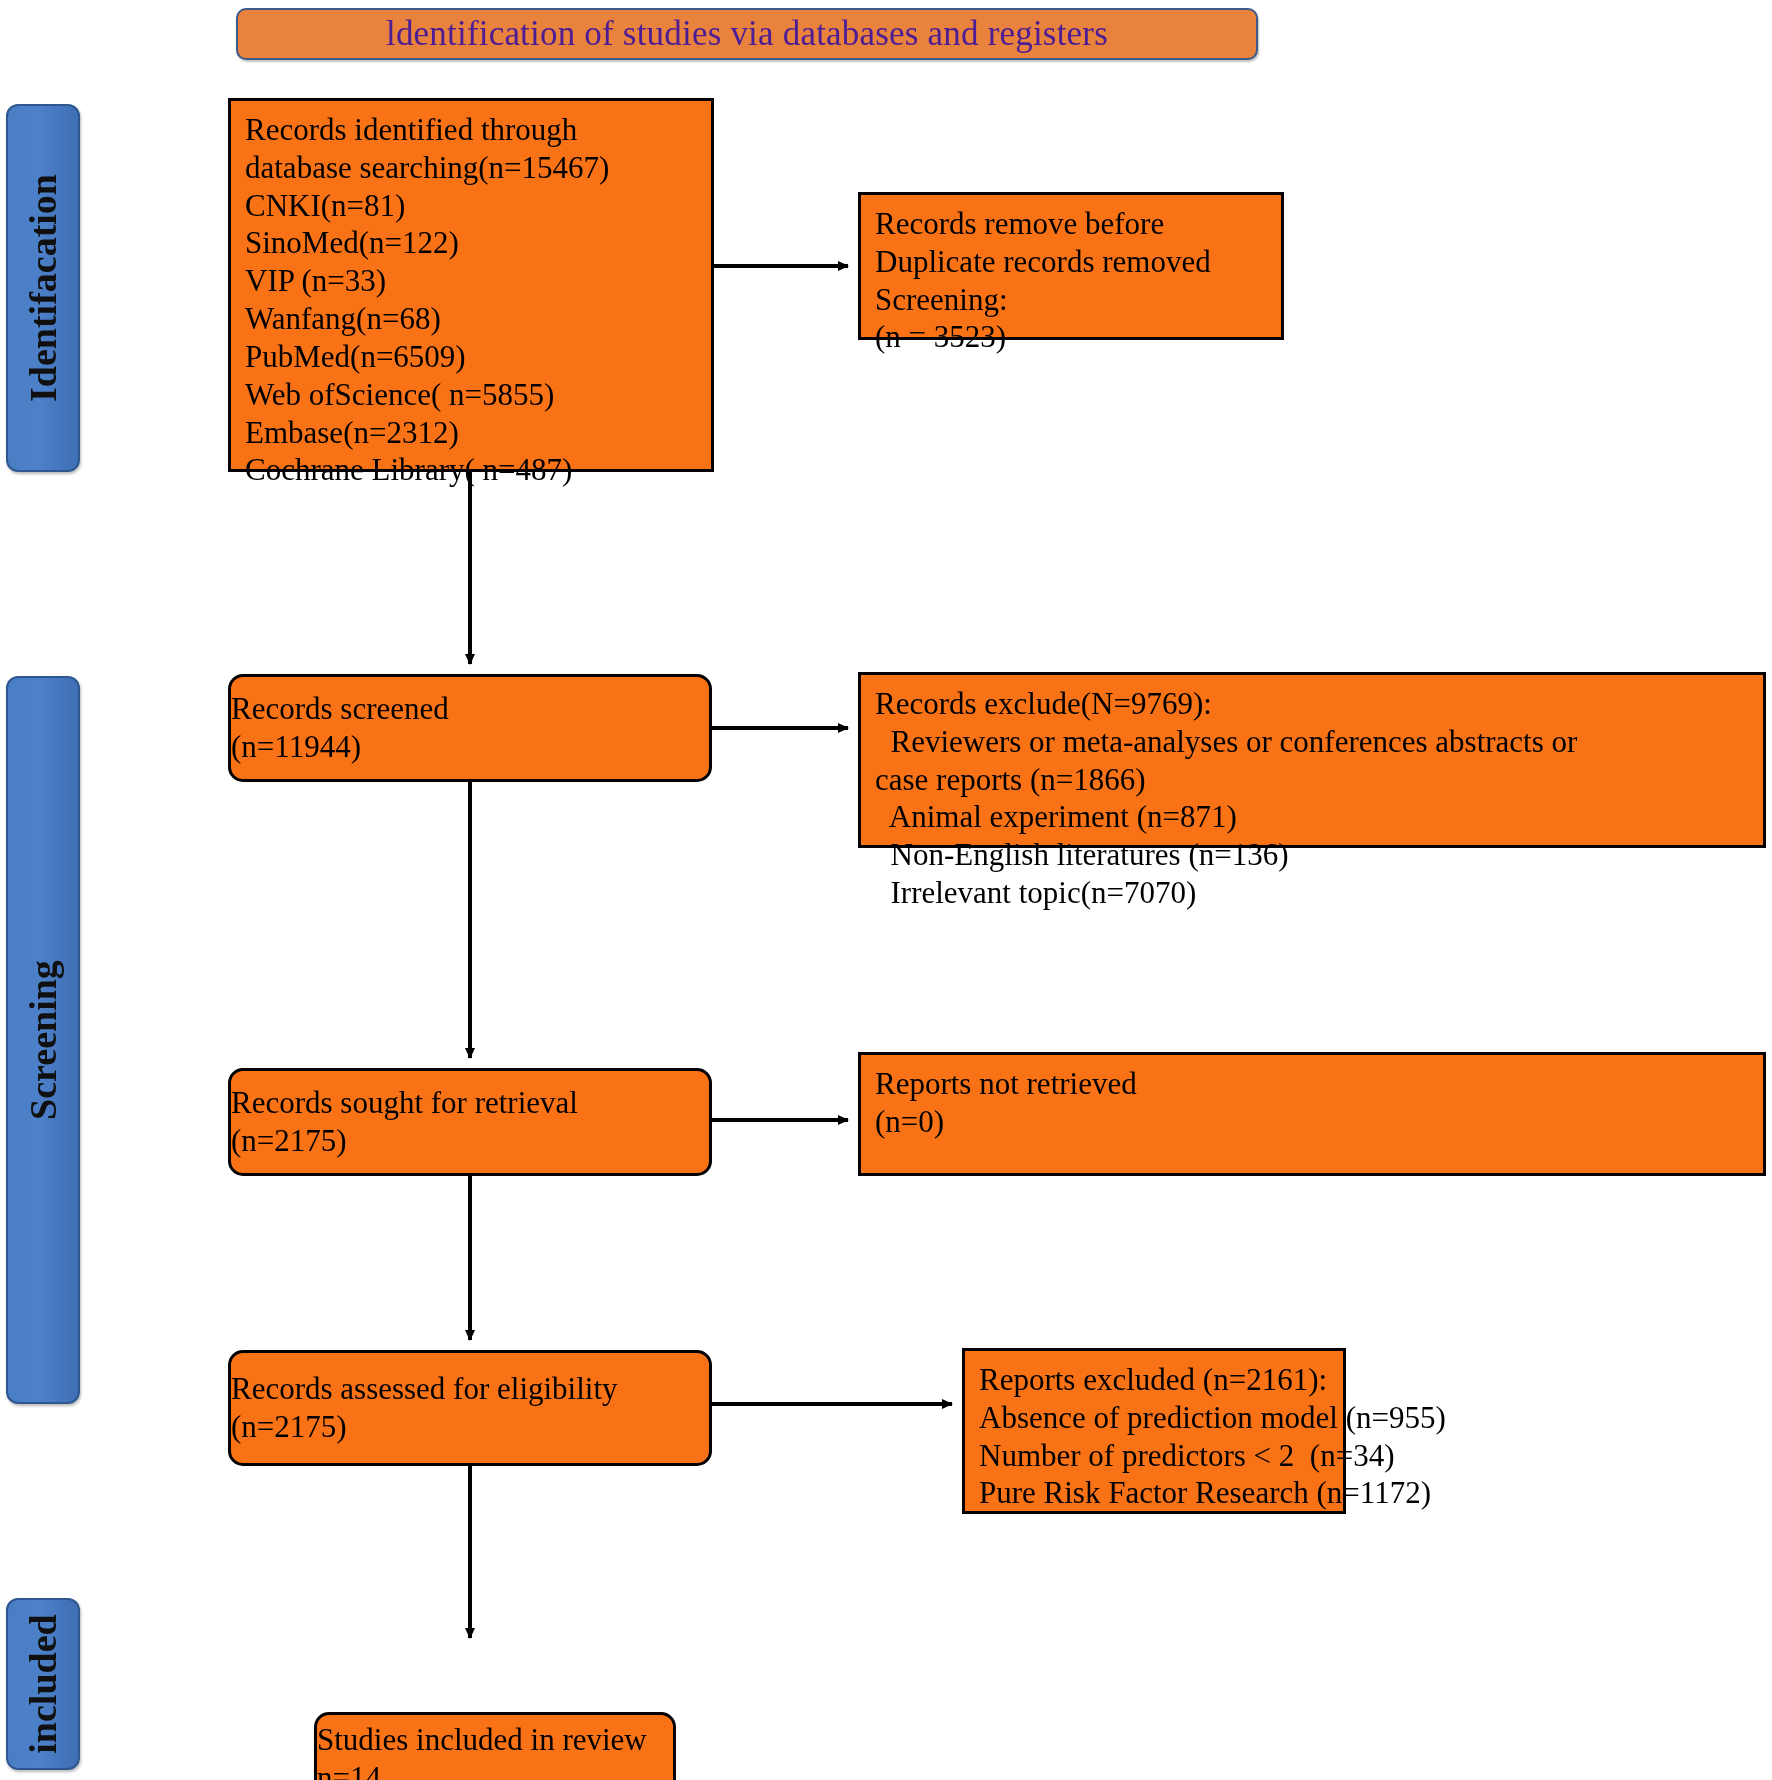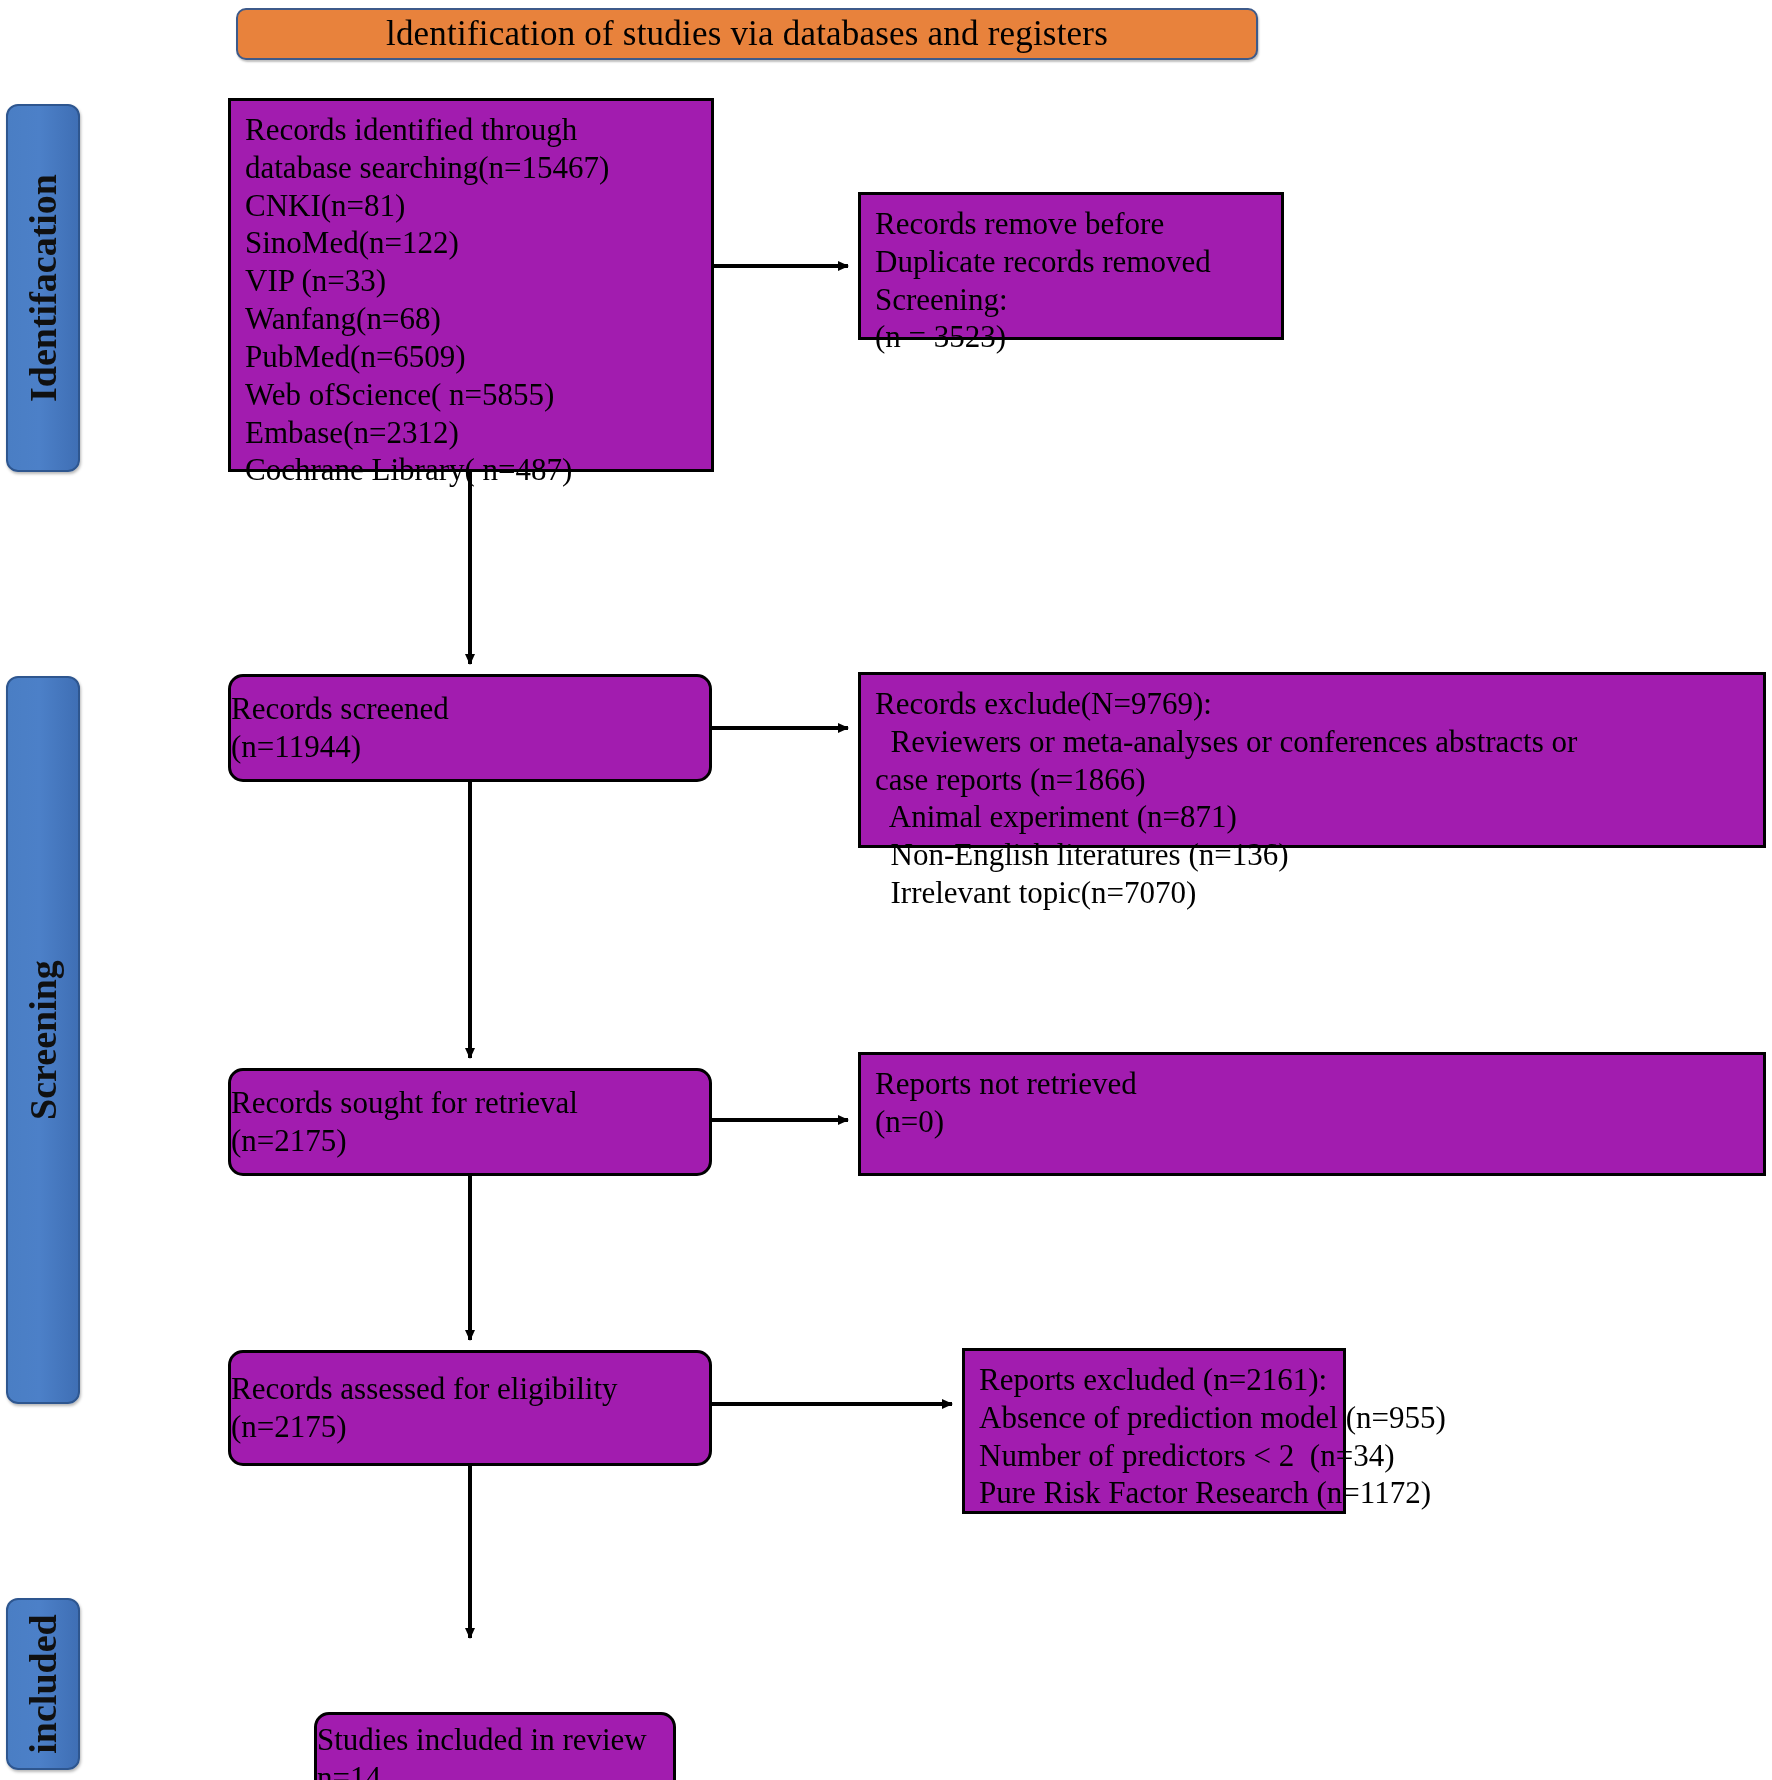--- a/index.html
+++ b/index.html
@@ -25,21 +25,21 @@
     width: 1022px;
     height: 52px;
     background: #E8823C;
     border: 2px solid #3d5a8a;
     border-radius: 10px;
     display: flex;
     align-items: center;
     justify-content: center;
     font-size: 35px;
     letter-spacing: 0.2px;
-    color: #000000;
+    color: #4c1d95;
     box-shadow: 1px 2px 2px rgba(0,0,0,0.25);
   }
 
   
   .stage {
     position: absolute;
     left: 6px;
     width: 74px;
     background: linear-gradient(90deg,#4a7ec4 0%, #4c80c8 45%, #3f6fb5 100%);
     border: 2px solid #2e5party;
@@ -58,21 +58,21 @@
     color: #101010;
     font-family: "Liberation Serif", "DejaVu Serif", serif;
   }
   #stage-identification { top: 104px;  height: 368px; }
   #stage-screening      { top: 676px;  height: 728px; }
   #stage-included       { top: 1598px; height: 172px; }
 
   
   .box {
     position: absolute;
-    background: #a21caf;
+    background: #f97316;
     border: 3px solid #000000;
     padding: 10px 14px;
     font-size: 31px;
     line-height: 1.22;
   }
   .box .ln { white-space: pre; }
   .box.center { text-align: left; border-radius: 15px; }
   .box.center .inner {
     position: absolute;
     left: 0; right: 0; top: 50%;

